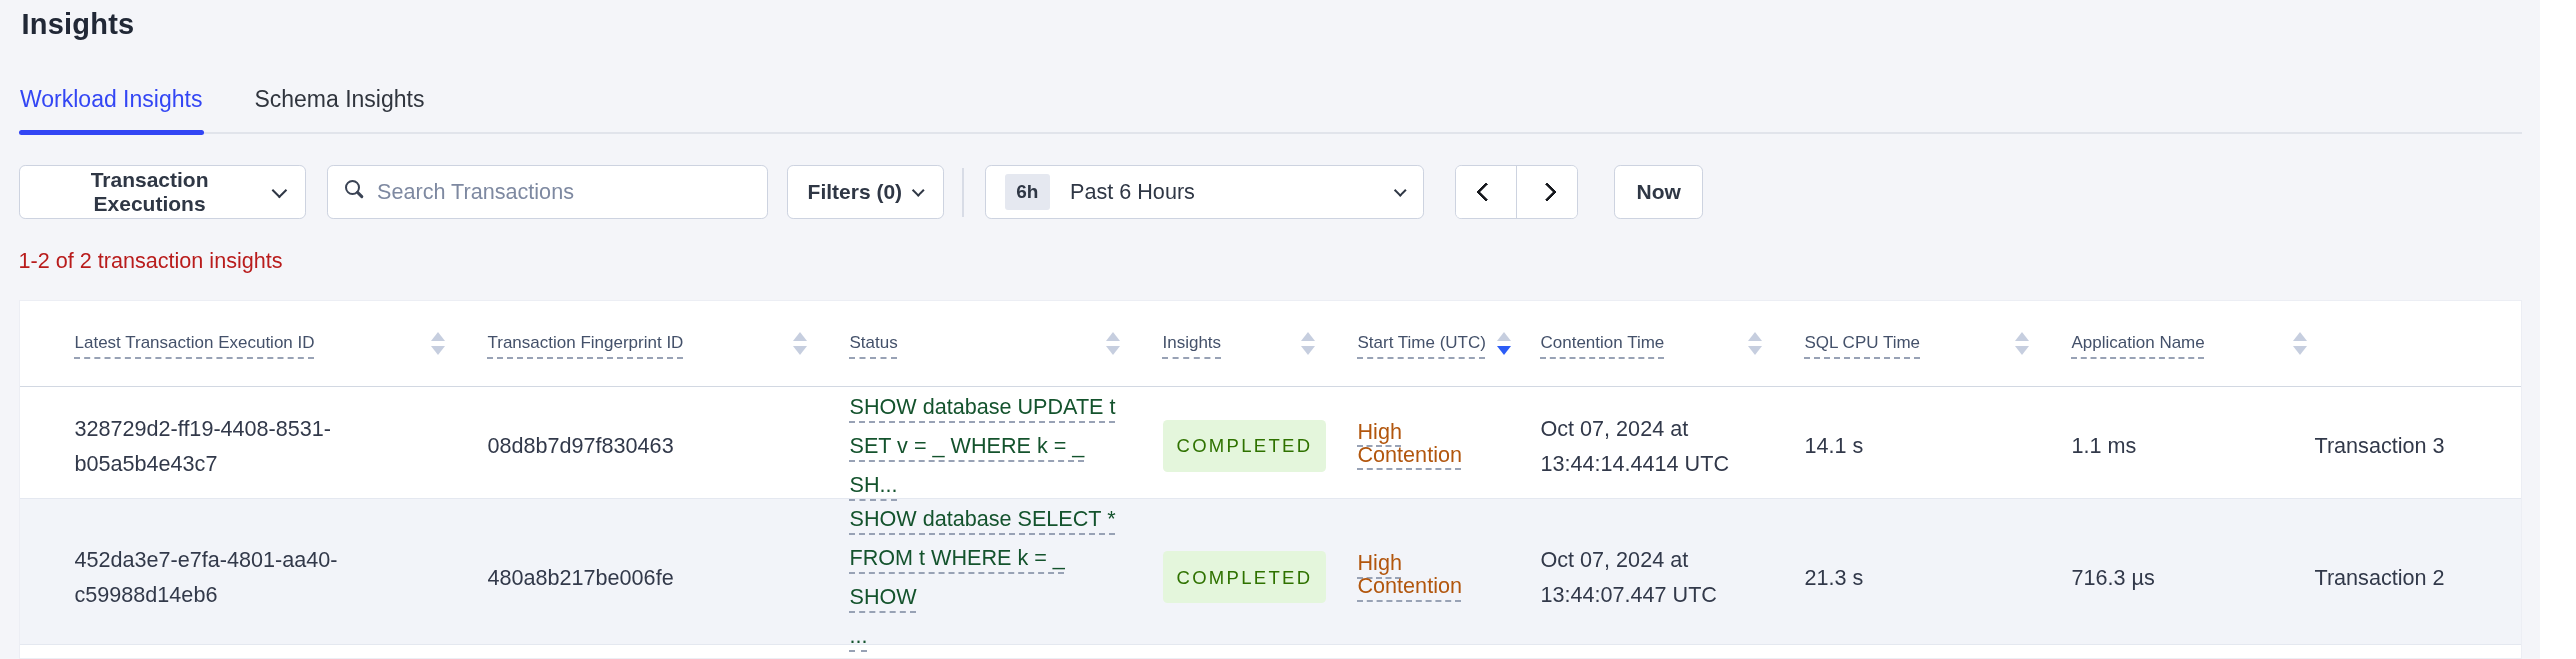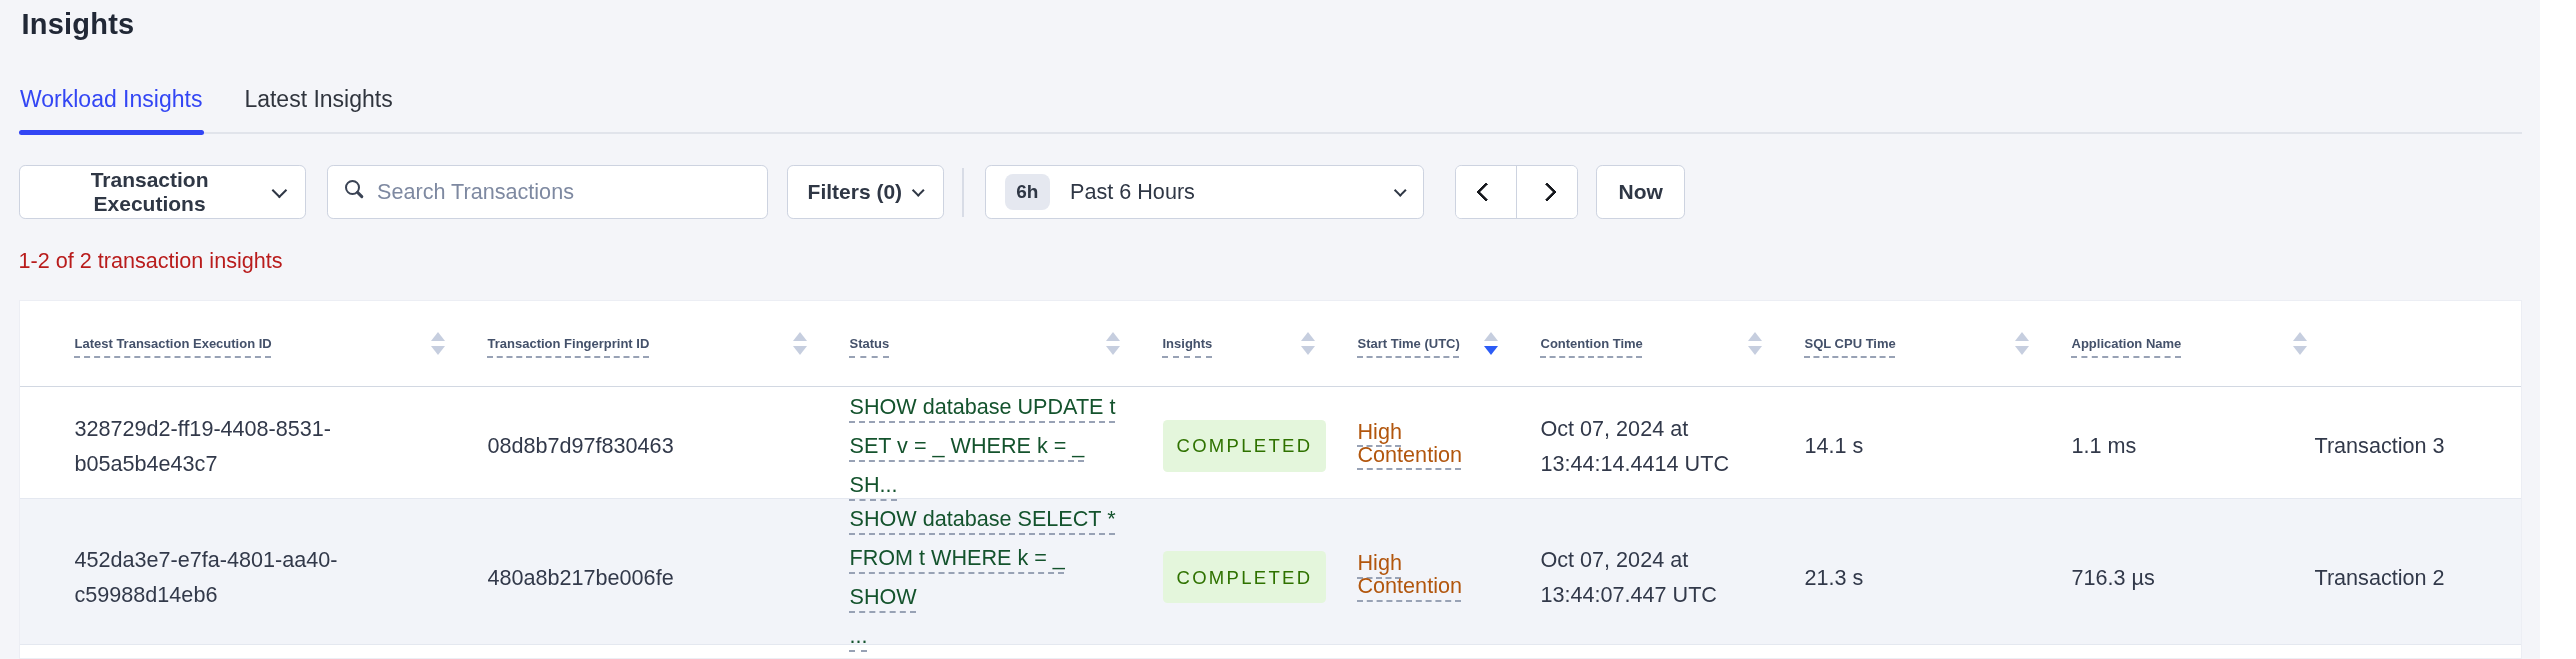--- a/index.html
+++ b/index.html
@@ -11,21 +11,21 @@
   }
   *{box-sizing:border-box;margin:0;padding:0}
   body{margin:0;background:#fff}
   .page{position:relative;width:2540px;height:659px;background:var(--page-bg);
     font-family:"Liberation Sans",sans-serif;color:var(--text-primary);overflow:hidden}
 
   
   .page-title{position:absolute;left:21.6px;top:7.7px;font-size:29px;font-weight:700;color:#212836;letter-spacing:0.2px}
 
   
-  .tabs{position:absolute;left:18.5px;right:18.5px;top:83px;display:flex;gap:39px;border-bottom:2.3px solid #e1e4eb}
+  .tabs{position:absolute;left:18.5px;right:18.5px;top:83px;display:flex;gap:49px;border-bottom:2.3px solid #e1e4eb}
   .tab{position:relative;font-size:23px;padding:3.1px 1.5px 18.5px;color:#30353e;cursor:pointer}
   .tab.active{color:var(--accent);font-weight:400}
   .tab.active::after{content:"";position:absolute;left:0;right:0;bottom:-3.9px;height:5.4px;background:var(--accent);border-radius:3.1px}
 
   
   .toolbar{position:absolute;left:18.5px;right:22px;top:165px;height:54px;display:flex;align-items:stretch}
   .btn{display:flex;align-items:center;background:#fff;border:1.5px solid var(--border);border-radius:6.2px;
     font-size:21px;font-weight:700;color:#2f3745;padding:0 20px;cursor:pointer;font-family:inherit}
   .chev{width:10.8px;height:10.8px;border-right:2.3px solid #2f3745;border-bottom:2.3px solid #2f3745;
     transform:rotate(45deg) translate(-1.5px,-1.5px);margin-left:14px;flex:0 0 auto}
@@ -34,42 +34,42 @@
   .search-icon{position:absolute;left:17px;top:14px;width:15.4px;height:15.4px;border:2.3px solid #3a4354;border-radius:50%}
   .search-icon::after{content:"";position:absolute;width:3.1px;height:8.5px;background:#3a4354;border-radius:1.5px;
     right:-3.1px;bottom:-5.4px;transform:rotate(-45deg)}
   .searchbox input{width:100%;height:100%;border:0;outline:none;background:transparent;border-radius:6.2px;
     padding:0 15.4px 0 49px;font-size:21.6px;font-family:Liberation Sans, sans-serif;color:#333b4e}
   .searchbox input::placeholder{color:#7e89a1;opacity:1}
   .filters-btn{width:157px;margin-left:18.5px;justify-content:space-between}
   .filters-btn .chev{width:8.5px;height:8.5px;margin-left:9.2px}
   .vdivider{width:1.5px;background:#d8dce6;margin-left:18.5px;align-self:center;height:49px}
   .time-picker{width:439px;margin-left:21.6px;font-weight:400;font-size:21.6px;padding:0 18.5px}
-  .time-badge{background:var(--badge-bg);border-radius:8px;font-size:19px;font-weight:700;color:#2f3745;
+  .time-badge{background:var(--badge-bg);border-radius:3px;font-size:19px;font-weight:700;color:#2f3745;
     padding:7px 11.6px;margin-right:20px}
   .time-picker .chev{margin-left:auto;width:8.5px;height:8.5px}
   .arrow-group{display:flex;margin-left:31px;width:123px;background:#fff;border:1.5px solid var(--border);border-radius:6.2px;overflow:hidden}
   .arrow-btn{flex:1;display:flex;align-items:center;justify-content:center;background:#fff;border:0;cursor:pointer}
   .arrow-btn + .arrow-btn{border-left:1.5px solid var(--border)}
   .chevL{width:14px;height:14px;border-left:3.9px solid #16181d;border-bottom:3.9px solid #16181d;transform:rotate(45deg);border-radius:1.5px}
   .chevR{width:14px;height:14px;border-right:3.9px solid #16181d;border-top:3.9px solid #16181d;transform:rotate(45deg);border-radius:1.5px}
-  .now-btn{width:89px;margin-left:18px;justify-content:center}
+  .now-btn{width:89px;margin-left:36px;justify-content:center}
 
   
   .summary{position:absolute;left:18.5px;top:248px;font-size:21.6px;color:#b91c1c}
 
   
   .card{position:absolute;left:18.5px;right:18.5px;top:300px;height:359px;background:var(--card-bg);
     border:0.8px solid #eceef4;overflow:hidden}
   .grid{display:grid;grid-template-columns:413px 362px 313px 195px 183px 264px 267px 243px minmax(0,1fr);
     padding-left:55px;padding-right:18.5px;align-items:center}
   .thead{height:86px;border-bottom:1.5px solid #d2d8e2}
   .th{display:flex;align-items:center;justify-content:space-between;padding-right:43px;cursor:pointer}
   .th:last-child{padding-right:7.7px}
-  .th-label{font-size:13px;font-weight:700;color:var(--text-header);white-space:nowrap;
+  .th-label{font-size:17px;font-weight:400;color:var(--text-header);white-space:nowrap;
     text-decoration:underline dashed;text-decoration-color:var(--underline);text-decoration-thickness:1.5px;text-underline-offset:9.2px}
   .sort{display:flex;flex-direction:column;gap:5.4px;align-items:center;flex:0 0 auto;margin-left:10.8px}
   .tri-up{width:0;height:0;border-left:7.7px solid transparent;border-right:7.7px solid transparent;border-bottom:9.2px solid #c6cedf}
   .tri-down{width:0;height:0;border-left:7.7px solid transparent;border-right:7.7px solid transparent;border-top:9.2px solid #c6cedf}
   .tri-down.active{border-top-color:#2c5cf6}
 
   .trow{border-bottom:1.5px solid #e4e8f0}
   .trow.r1{height:112px}
   .trow.r2{height:146px;background:var(--row-alt-bg)}
   .cell{font-size:21.6px;line-height:35px;color:#32394a;padding-right:43px}
@@ -84,21 +84,21 @@
 </style>
 </head>
 <body>
 
 <div class="page">
 
   <div class="page-title">Insights</div>
 
   <div class="tabs">
     <div class="tab active">Workload Insights</div>
-    <div class="tab">Latest Insights</div>
+    <div class="tab">Schema Insights</div>
   </div>
 
   <div class="toolbar">
     <button class="btn type-dd">
       <span>Transaction Executions</span>
       <span class="chev"></span>
     </button>
 
     <div class="searchbox">
       <span class="search-icon"></span>

